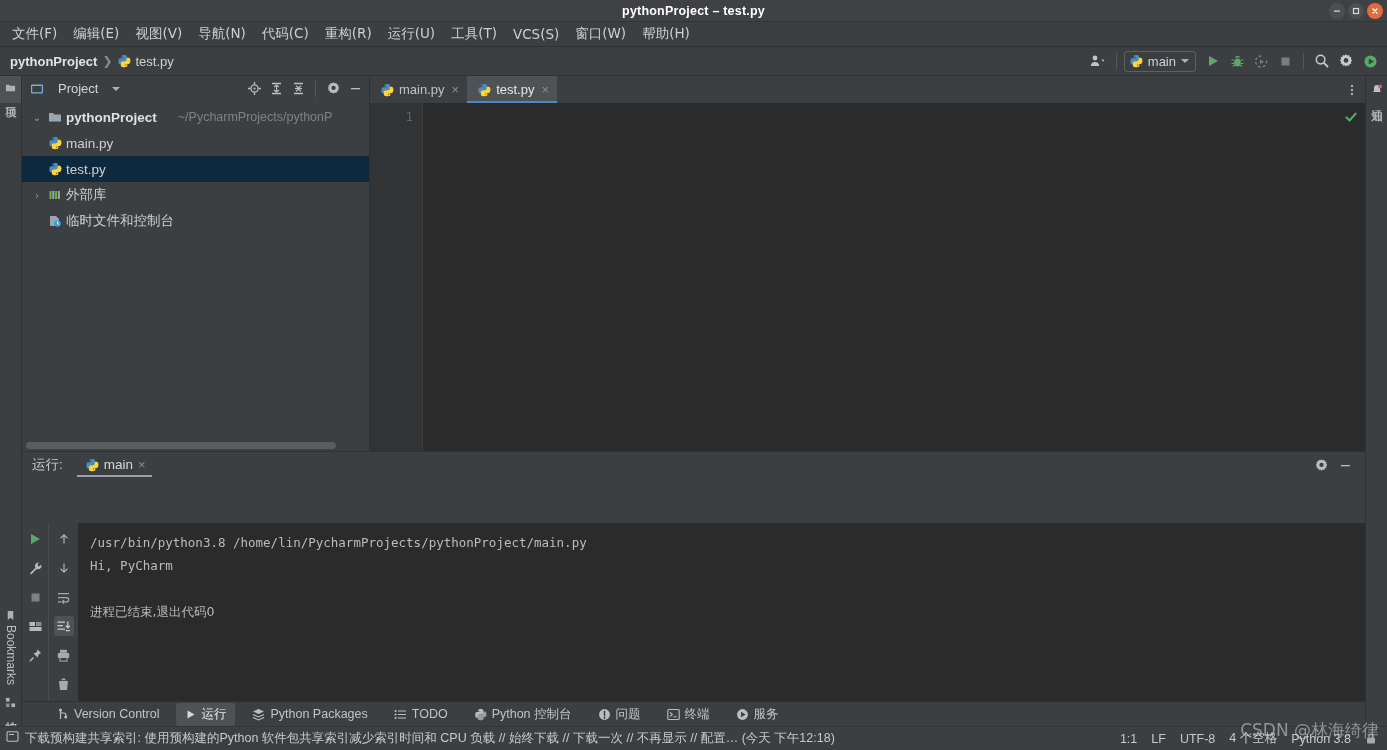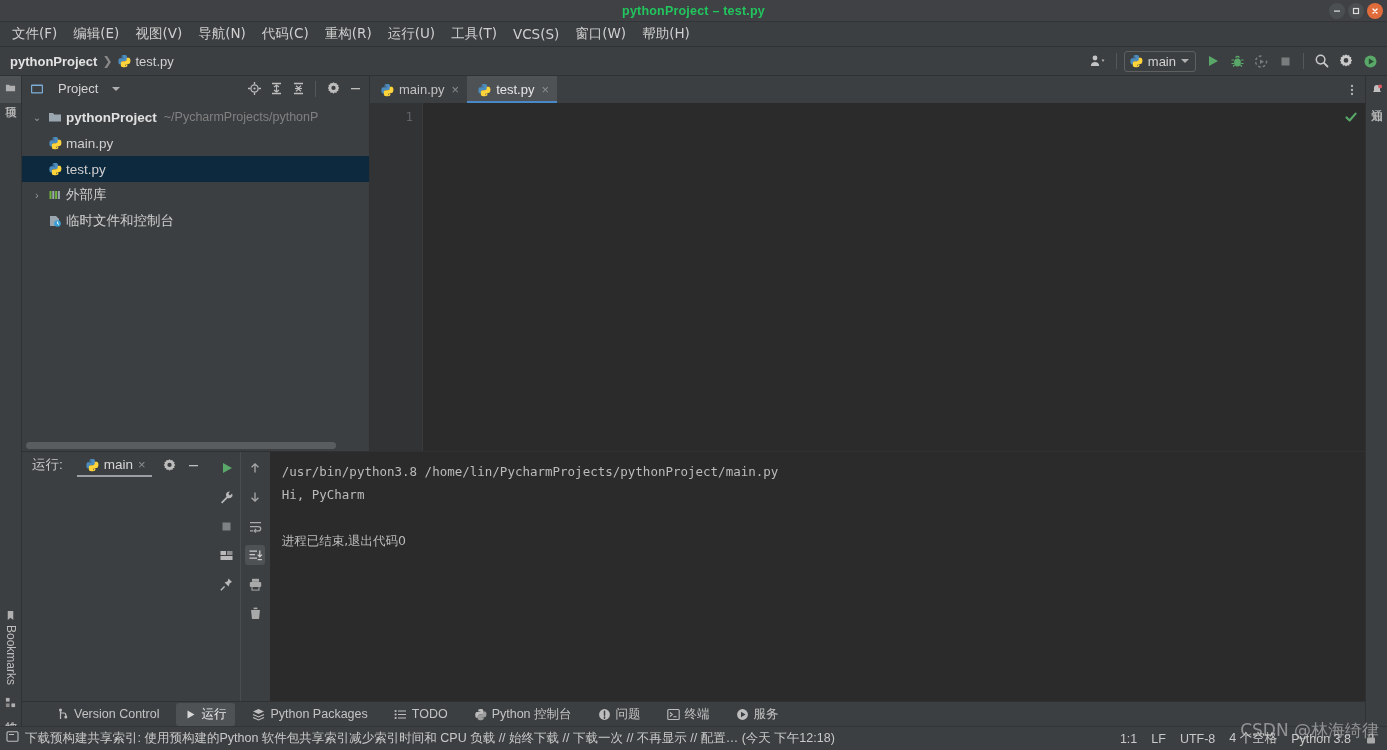--- a/index.html
+++ b/index.html
@@ -15,21 +15,21 @@
   .app { position: relative; width: 1387px; height: 750px; display: flex; flex-direction: column; }
 
   
   .titlebar {
     height: 22px; background: #3f4144; position: relative;
     display: flex; align-items: center; justify-content: center;
     border-bottom: 1px solid #323437;
     flex: none;
   }
   .titlebar .title {
-    font-size: 12.5px; font-weight: bold; color: #22c55e; letter-spacing: .2px;
+    font-size: 12.5px; font-weight: bold; color: #ffffff; letter-spacing: .2px;
   }
   .wincontrols { position: absolute; right: 4px; top: 3px; display: flex; gap: 3px; }
   .wc { width: 16px; height: 16px; border-radius: 50%; background: #4c4f51;
         display: flex; align-items: center; justify-content: center;
         font-size: 10px; color: #d9d9d9; line-height: 1; }
   .wc.close { background: #e06c3b; color: #fff; }
   .wc svg { display:block; }
 
   
   .menubar {
@@ -100,21 +100,21 @@
   .pp-tool { width: 20px; height: 20px; display:flex;align-items:center;justify-content:center;border-radius:3px; }
   .pp-tree { flex: 1; padding-top: 3px; overflow: hidden; position: relative; }
   .tree-row {
     height: 26px; display: flex; align-items: center; gap: 4px;
     padding-left: 8px; font-size: 13.5px; white-space: nowrap;
   }
   .tree-row.selected { background: #0d293e; }
   .tree-row .arrow { width: 14px; text-align: center; color: #9a9a9a; font-size: 10px; }
   .tree-row .label { color: #cfcfcf; }
   .tree-row .label.bold { font-weight: bold; color: #e0e0e0; }
-  .tree-row .path { color: #808080; font-size: 12.5px; margin-left: 3px; }
+  .tree-row .path { color: #808080; font-size: 12.5px; margin-left: 17px; }
   .indent-1 { padding-left: 26px; }
   .pp-hscroll { height: 11px; position: relative; flex: none; background: #3c3f41; }
   .pp-hscroll .thumb {
     position: absolute; left: 4px; top: 2px; height: 7px; width: 310px;
     background: #595d5f; border-radius: 4px;
   }
 
   
   .editor-area { flex: 1; display: flex; flex-direction: column; min-width: 0; background: #2b2b2b; }
   .tabbar { height: 27px; background: #3c3f41; display: flex; align-items: stretch; flex: none; position: relative; }
@@ -141,22 +141,22 @@
     font-size: 13px; color: #a9b7c6; position: relative;
   }
   .editor-gutter-line { position: absolute; left: 0; top: 0; bottom: 0; width: 1px; background: #3b3b3b; }
   .editor-right-mark {
     position: absolute; right: 6px; top: 6px; width: 16px; height: 16px;
     display:flex;align-items:center;justify-content:center;
   }
 
   
   .run-window {
-    height: 250px; background: #3c3f41; display: flex; flex-direction: row;
-    border-top: 1px solid #2f3133; flex: none;
+    height: 250px; background: #3c3f41; display: flex; flex-direction: column;
+    border-top: 1px solid #2f3133; flex: none; gap: 45px;
   }
   .run-header { height: 26px; display: flex; align-items: center; padding-left: 10px; flex: none; gap: 8px; }
   .run-label { font-size: 13.5px; color: #cacaca; }
   .run-tab {
     display: flex; align-items: center; gap: 5px; padding: 2px 6px 3px 8px;
     font-size: 13.5px; color: #d6d6d6; position: relative; margin-left: 6px;
   }
   .run-tab::after {
     content:""; position:absolute; left:0; right:0; bottom:-2px; height:2px; background:#9aa0a6;
   }

